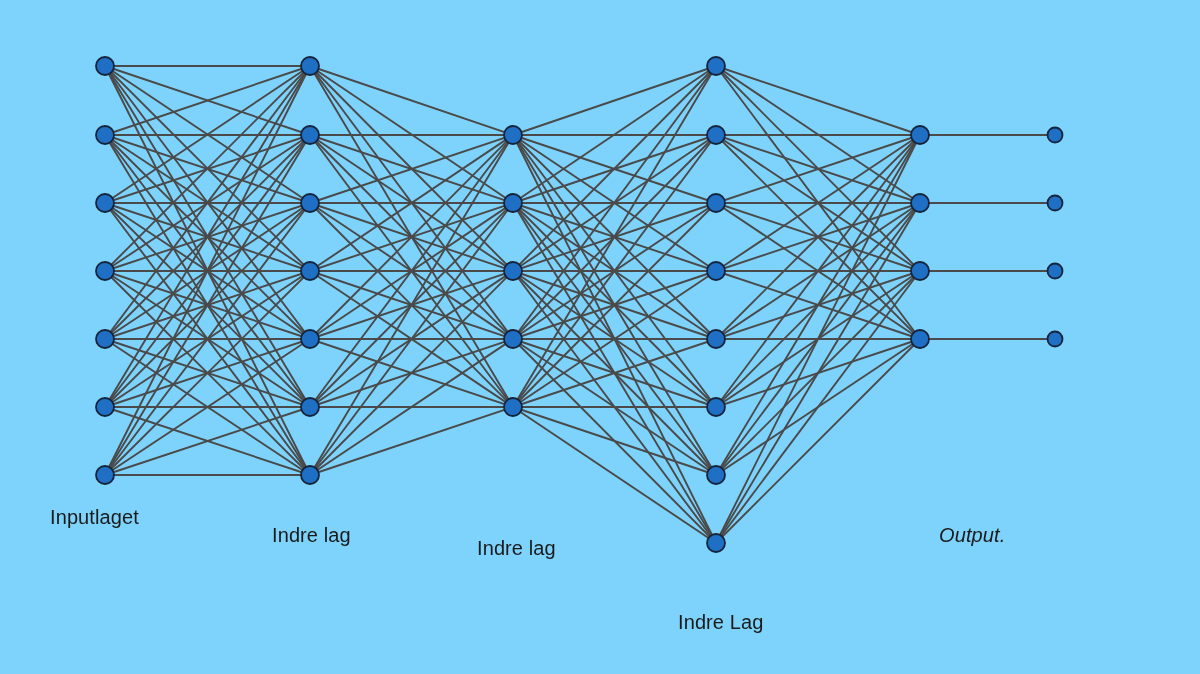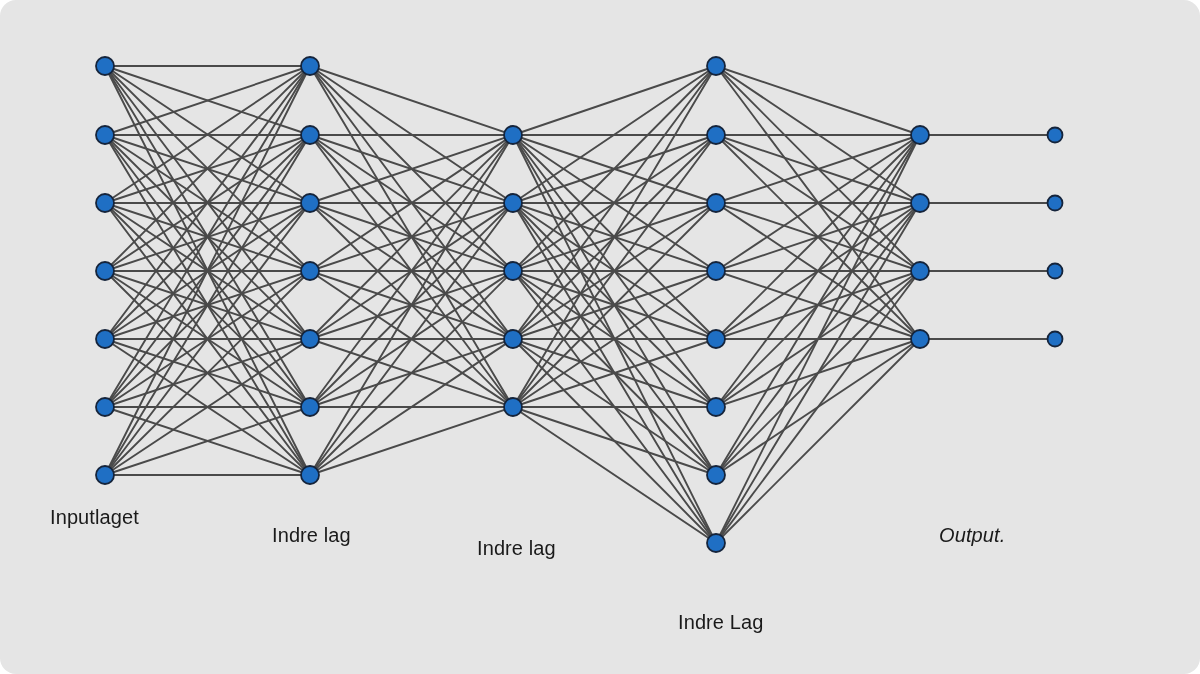--- a/index.html
+++ b/index.html
@@ -12,22 +12,21 @@
     font-family: "Liberation Sans", sans-serif;
     width: 1200px;
     height: 674px;
     overflow: hidden;
     position: relative;
   }
   #diagram-root {
     position: relative;
     width: 1200px;
     height: 674px;
-    background: #e5e5e5;
-    border-radius: 16px;
+    background: #7dd3fc;
   }
   svg#net-svg {
     position: absolute;
     left: 0;
     top: 0;
     width: 1200px;
     height: 674px;
     display: block;
   }
   .layer-label {

